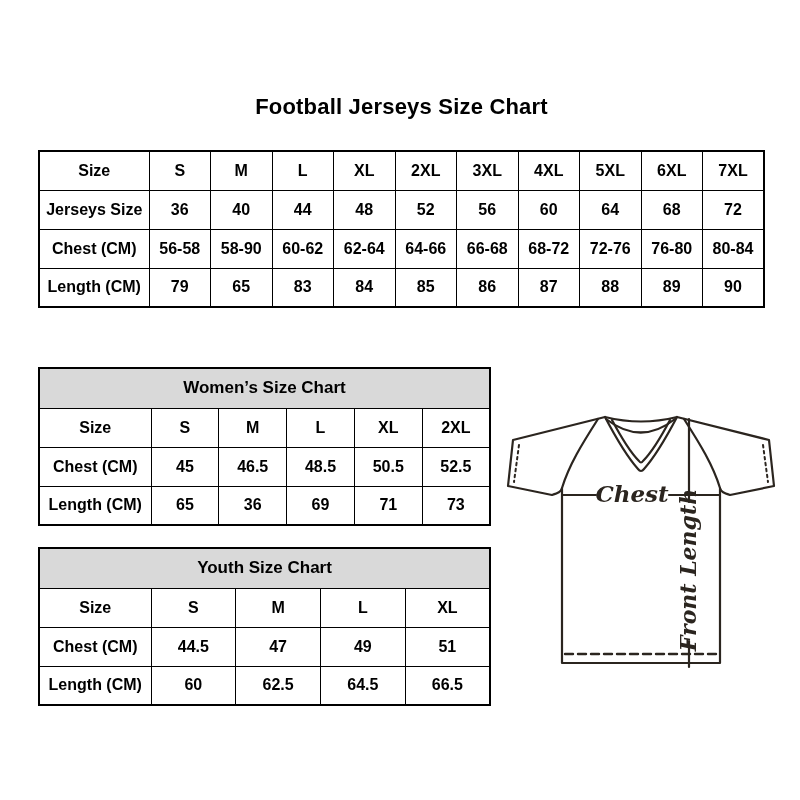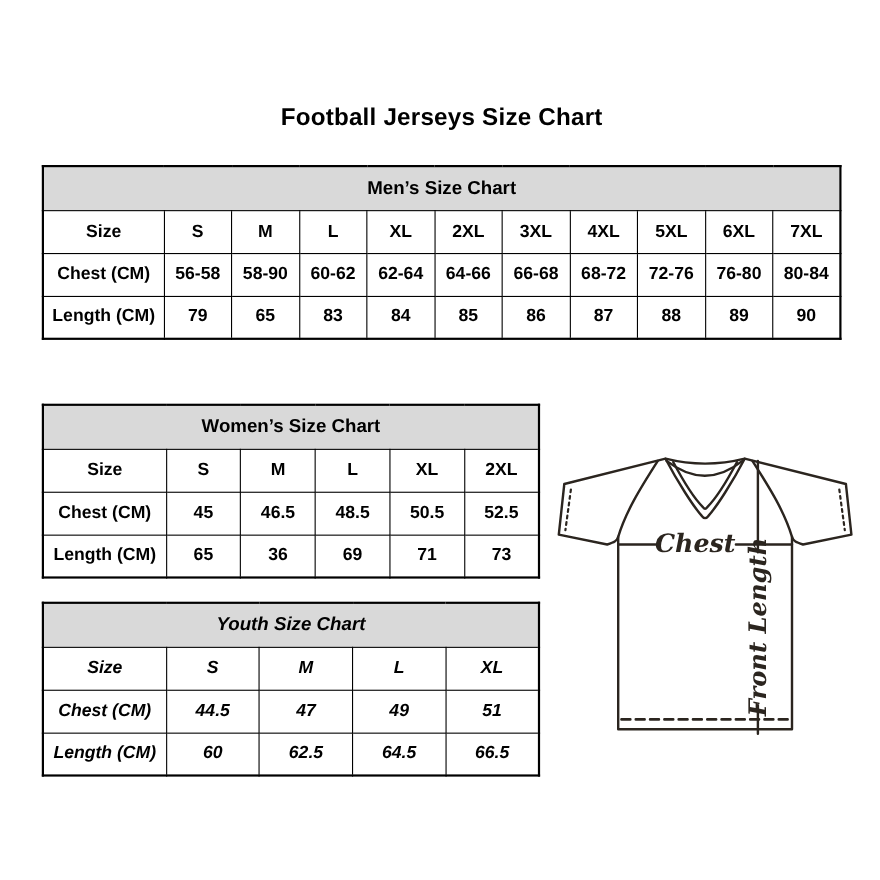--- a/index.html
+++ b/index.html
@@ -18,21 +18,21 @@
   }
   table.size-table td{
     border:1.5px solid #000;text-align:center;vertical-align:middle;
     font-weight:bold;font-size:16px;padding:0;overflow:hidden;white-space:nowrap;
   }
   table.size-table td.table-head{
     background:#d9d9d9;font-size:17px;
   }
   #men-table{left:38px;top:150px;width:727px;}
   #women-table{left:38px;top:367px;width:453px;border-radius:25px;}
-  #youth-table{left:38px;top:547px;width:453px;font-style:italic;}
+  #youth-table{left:38px;top:547px;width:453px;}
   #men-table tr,#women-table tr,#youth-table tr{height:39px;}
   #men-table tr.head-row,#women-table tr.head-row,#youth-table tr.head-row{height:40px;}
   .jersey-wrap{position:absolute;left:503px;top:398px;width:276px;height:280px;}
   .jersey-label{
     font-family:"DejaVu Serif","Liberation Serif",serif;
     font-style:italic;font-weight:bold;font-size:23px;fill:#2b251f;
   }
   .jersey-label-v{
     font-family:"DejaVu Serif","Liberation Serif",serif;
     font-style:italic;font-weight:bold;font-size:22px;fill:#2b251f;
@@ -51,37 +51,47 @@
       <col>
       <col>
       <col>
       <col>
       <col>
       <col>
       <col>
       <col>
   </colgroup>
   <tbody>
-      <tr class="head-row">
-    <td class="table-head" colspan="11">Men’s Size Chart</td>
-  </tr>
   <tr>
     <td>Size</td>
     <td>S</td>
     <td>M</td>
     <td>L</td>
     <td>XL</td>
     <td>2XL</td>
     <td>3XL</td>
     <td>4XL</td>
     <td>5XL</td>
     <td>6XL</td>
     <td>7XL</td>
   </tr>
   <tr>
+    <td>Jerseys Size</td>
+    <td>36</td>
+    <td>40</td>
+    <td>44</td>
+    <td>48</td>
+    <td>52</td>
+    <td>56</td>
+    <td>60</td>
+    <td>64</td>
+    <td>68</td>
+    <td>72</td>
+  </tr>
+  <tr>
     <td>Chest (CM)</td>
     <td>56-58</td>
     <td>58-90</td>
     <td>60-62</td>
     <td>62-64</td>
     <td>64-66</td>
     <td>66-68</td>
     <td>68-72</td>
     <td>72-76</td>
     <td>76-80</td>

